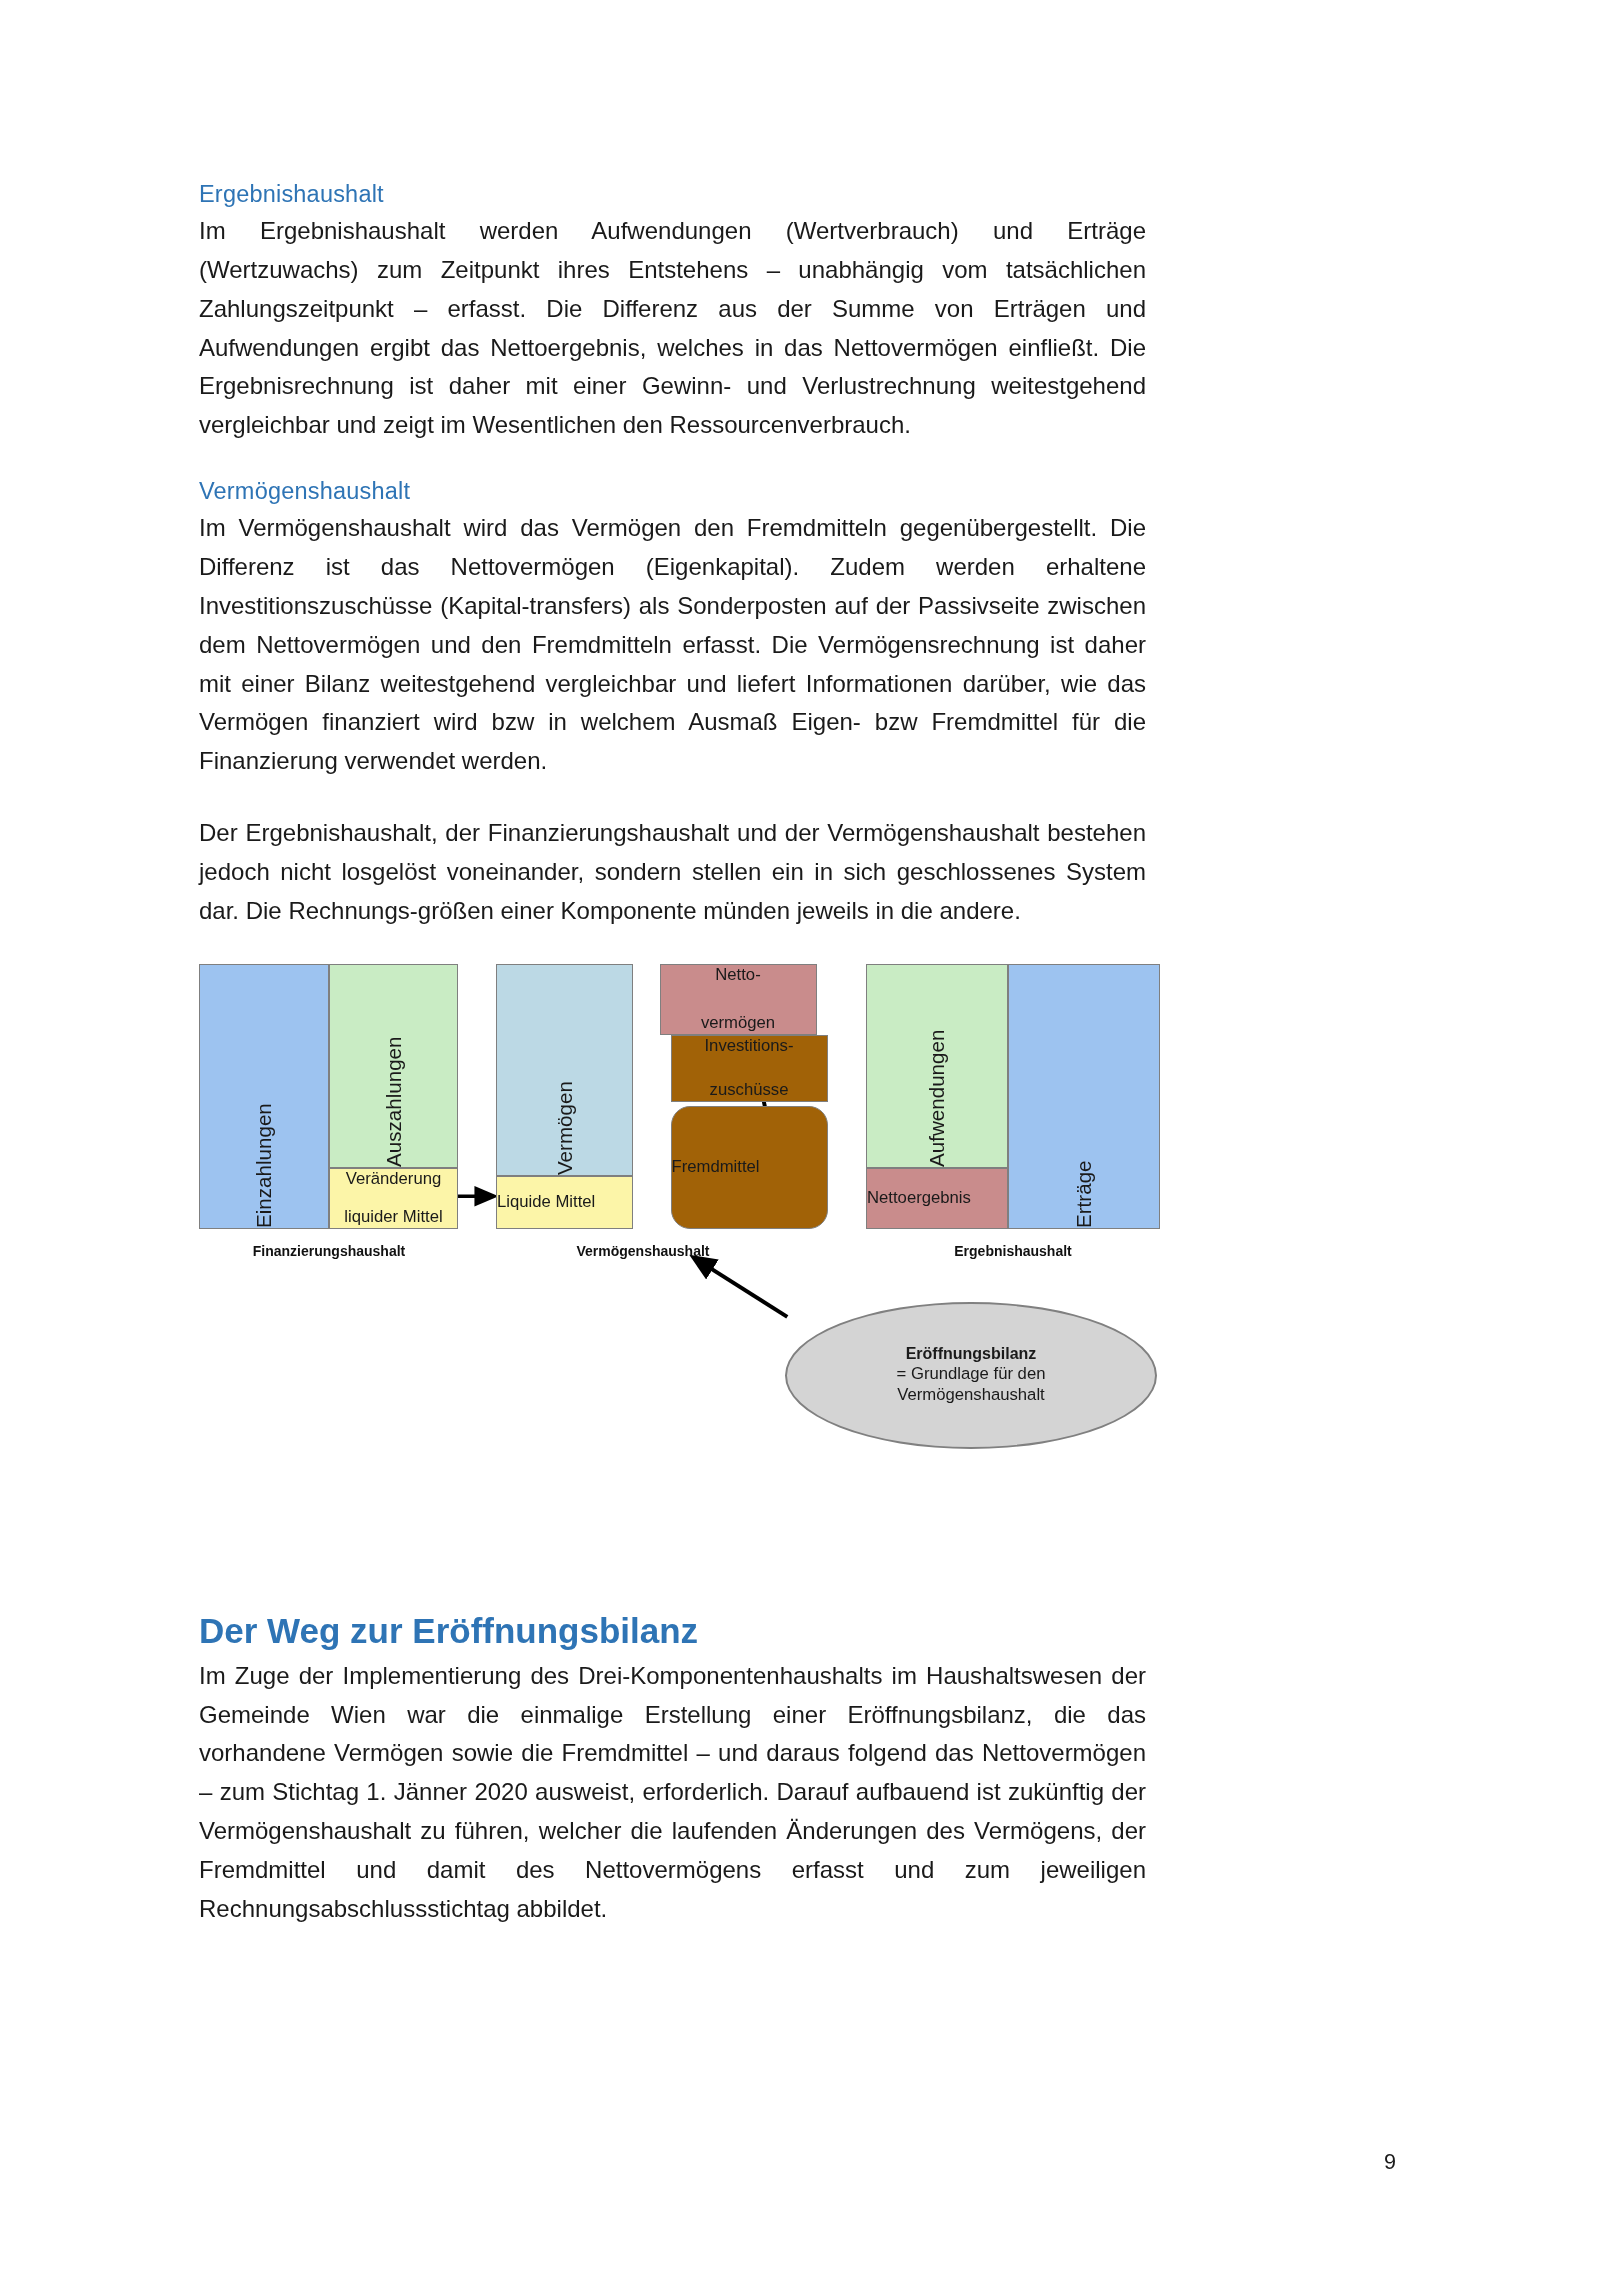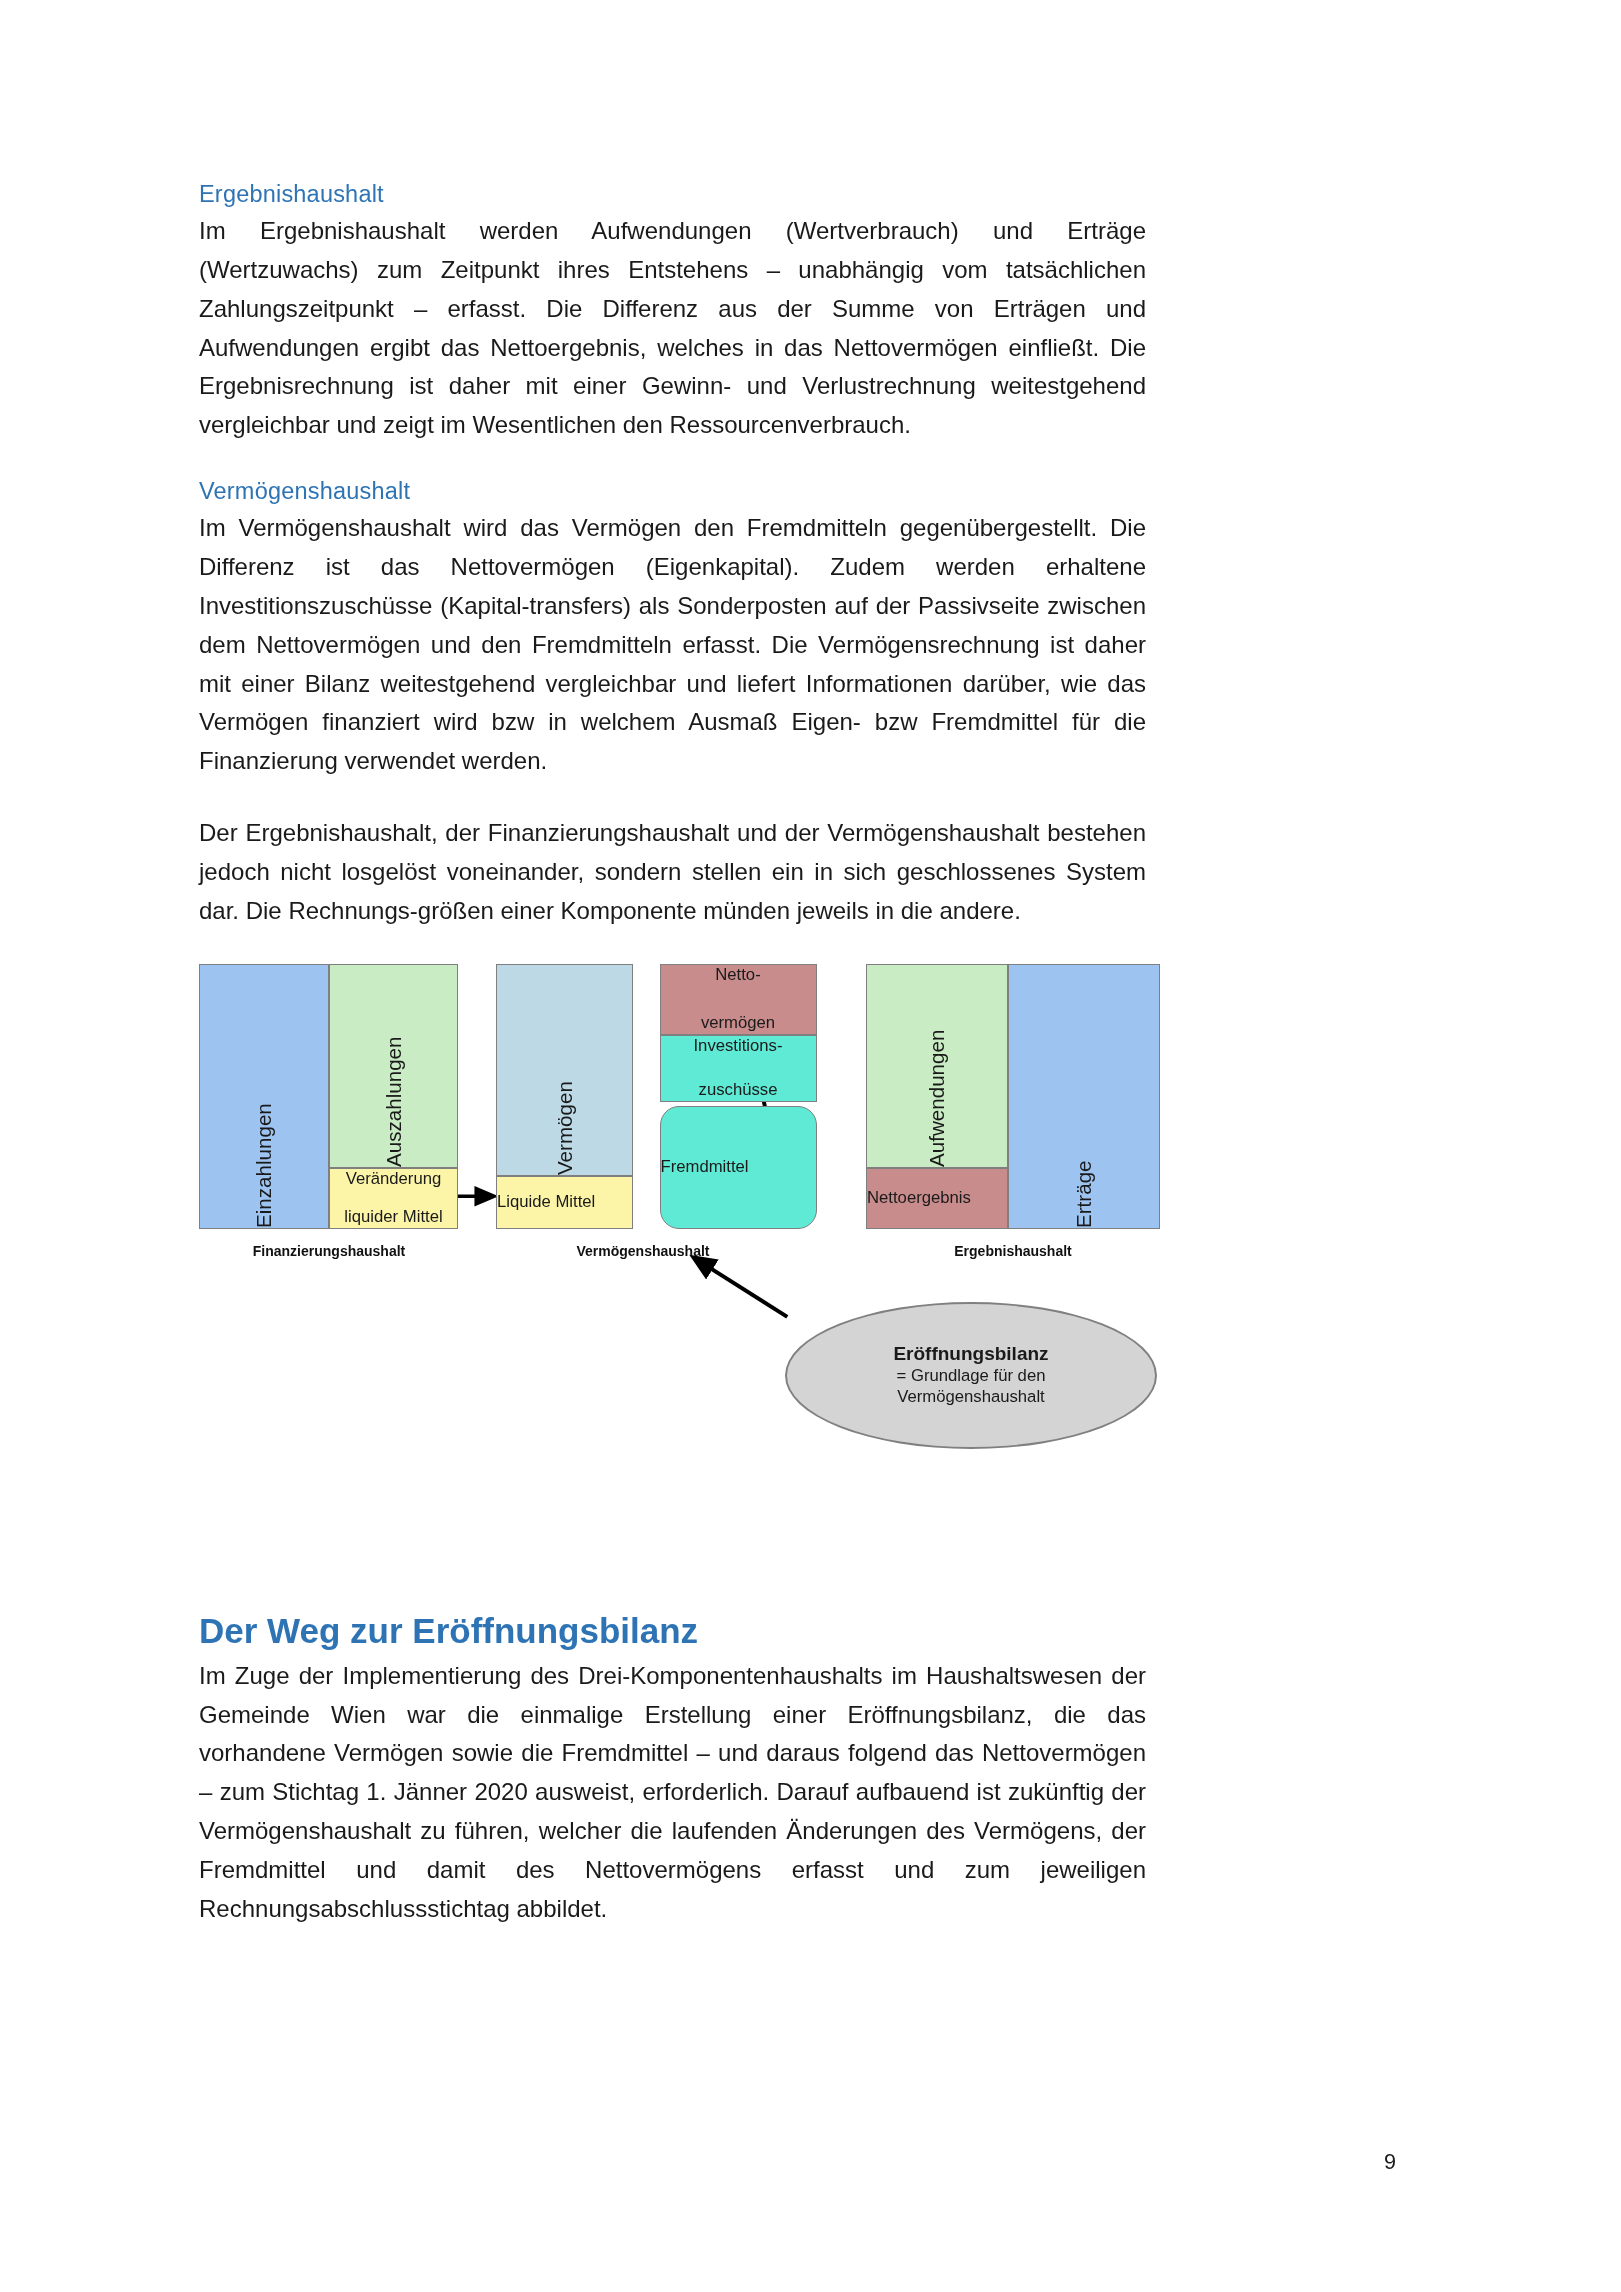--- a/index.html
+++ b/index.html
@@ -68,42 +68,42 @@
   .vert {
     writing-mode: vertical-rl;
     transform: rotate(180deg);
     font-size: 20.6px;
   }
   .blue  { background: #9dc3f0; }
   .green { background: #c9ecc4; }
   .yellow{ background: #fcf5a8; }
   .lblue { background: #bcd9e5; }
   .rose  { background: #c98c8c; }
-  .peach { background: #5eead4; }
+  .peach { background: #a16207; margin-left: 11px; }
 
   .caption {
     position: absolute;
     font-size: 14px;
     font-weight: bold;
     text-align: center;
     color: #111;
   }
   .ellipse {
     position: absolute;
     box-sizing: border-box;
     border: 2px solid #808080;
     border-radius: 50%;
     background: #d4d4d4;
     display: flex;
     flex-direction: column;
     align-items: center;
     justify-content: center;
     text-align: center;
   }
-  .ellipse .t1 { font-size: 19px; font-weight: bold; margin-bottom: 0;}
+  .ellipse .t1 { font-size: 16px; font-weight: bold; margin-bottom: 0;}
   .ellipse .t2 { font-size: 16.7px; line-height: 1.3; }
 
   .pagenum {
     position: absolute;
     right: 225px;
     bottom: 118px;
     font-size: 21.6px;
     color: #1a1a1a;
   }
   svg.arrows { position: absolute; left: 0; top: 0; overflow: visible; }

